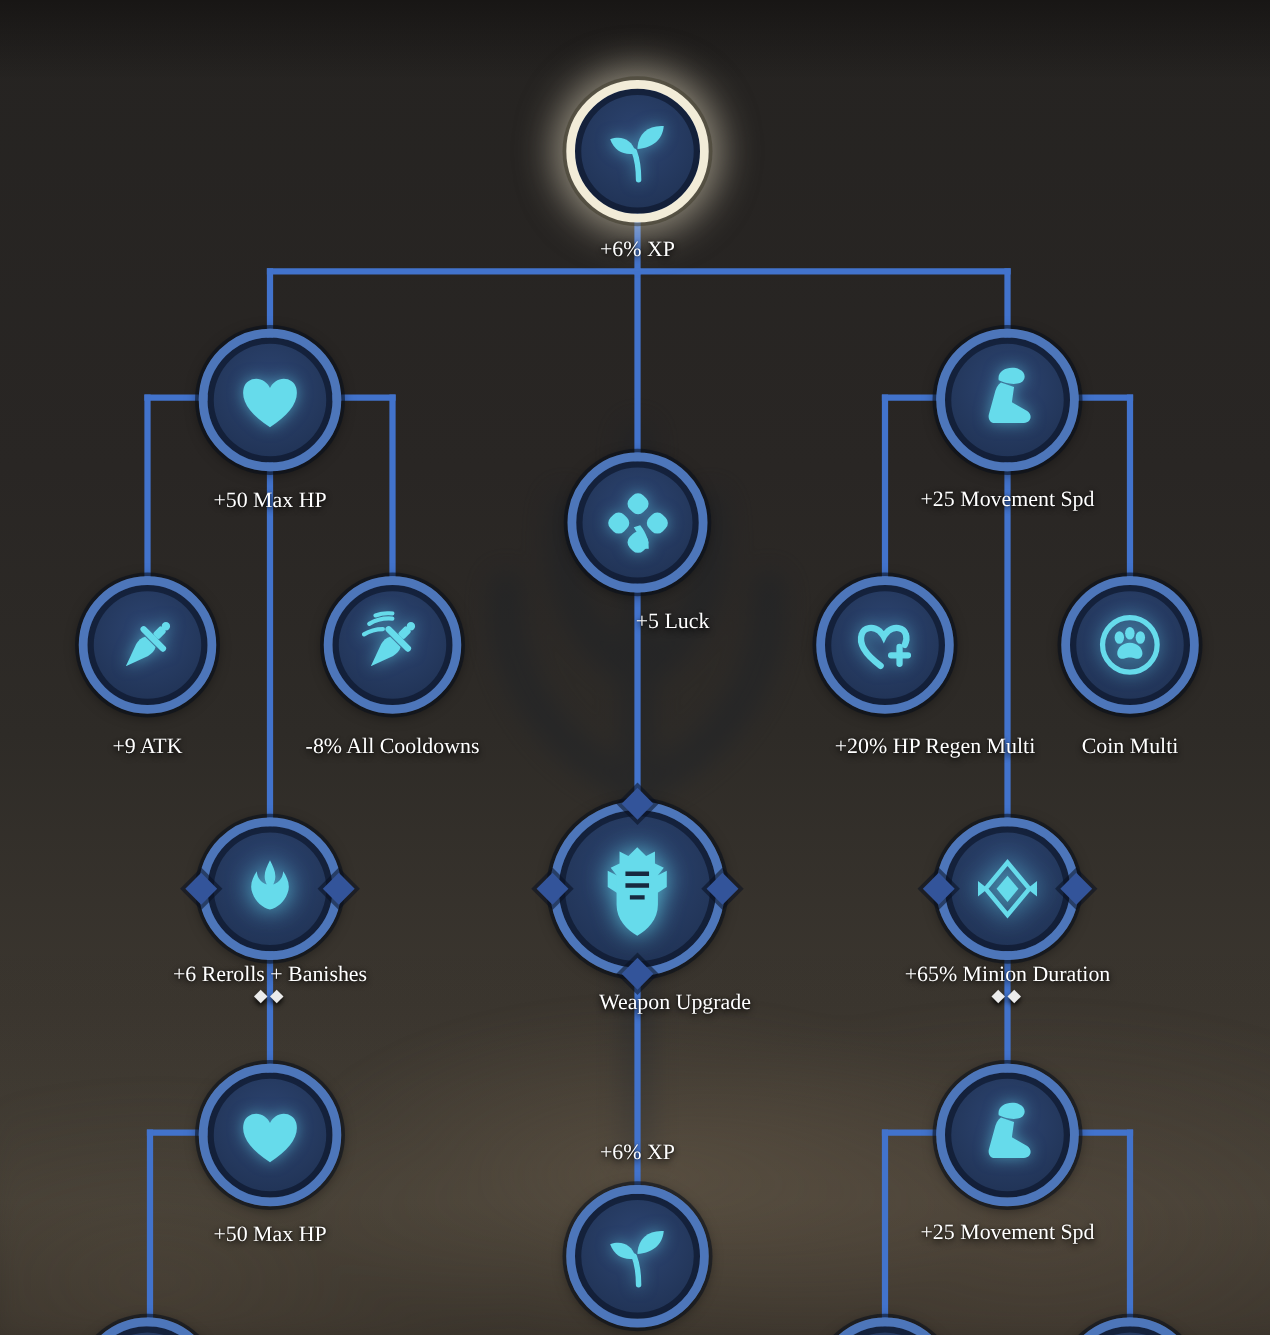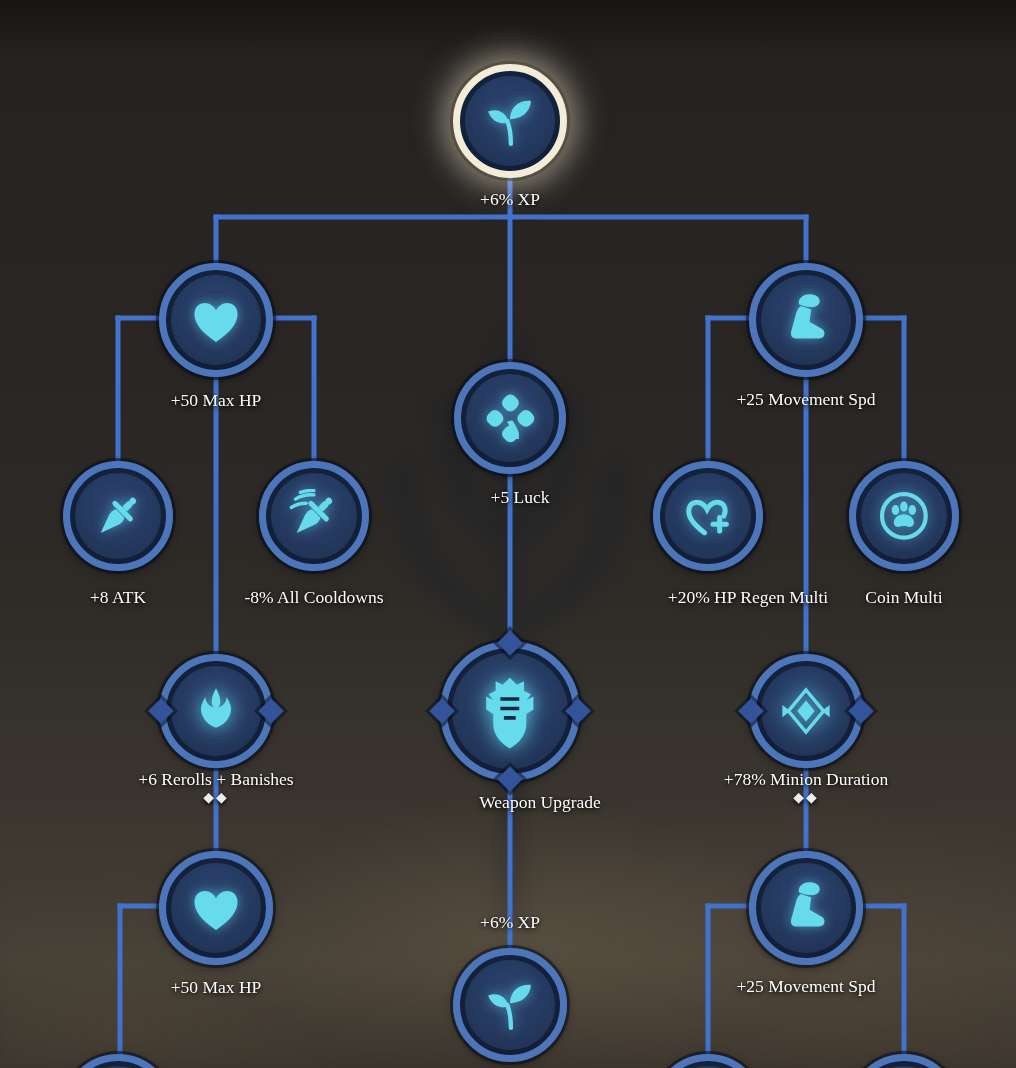--- a/index.html
+++ b/index.html
@@ -136,34 +136,34 @@
             <g fill="currentColor">
               <rect x="23" y="5" width="18" height="18" rx="7" transform="rotate(45 32 14)"></rect>
               <rect x="41" y="23" width="18" height="18" rx="7" transform="rotate(45 50 32)"></rect>
               <rect x="23" y="41" width="18" height="18" rx="7" transform="rotate(45 32 50)"></rect>
               <rect x="5" y="23" width="18" height="18" rx="7" transform="rotate(45 14 32)"></rect>
               <path d="M34 34c6 8 8 14 8 22h-6c-2-8-4-14-8-20z"></path>
             </g>
           </svg>
         </div>
       </div>
-      <div class="node-label" style="left: 520px; top: 497px;">+5 Luck</div>
+      <div class="node-label" style="left: 538px; top: 497px;">+5 Luck</div>
       <div class="node" style="left: 118px; top: 516px; width: 110px; height: 110px;">
         <div class="icon">
           <svg viewBox="0 0 64 64">
             <g fill="currentColor" transform="rotate(225 32 32)">
               <path d="M32 3l8 22c1 4 1 8-1 11H25c-2-3-2-7-1-11z"></path>
               <rect x="16" y="37" width="32" height="6" rx="3"></rect>
               <rect x="28" y="43" width="8" height="11" rx="2"></rect>
               <circle cx="32" cy="57" r="4"></circle>
             </g>
           </svg>
         </div>
       </div>
-      <div class="node-label" style="left: 118px; top: 597px;">+8 ATK</div>
+      <div class="node-label" style="left: 118px; top: 597px;">+9 ATK</div>
       <div class="node" style="left: 314px; top: 516px; width: 110px; height: 110px;">
         <div class="icon">
           <svg viewBox="0 0 64 64">
             <g fill="currentColor" transform="rotate(225 32 32)">
               <path d="M32 3l8 22c1 4 1 8-1 11H25c-2-3-2-7-1-11z"></path>
               <rect x="16" y="37" width="32" height="6" rx="3"></rect>
               <rect x="28" y="43" width="8" height="11" rx="2"></rect>
               <circle cx="32" cy="57" r="4"></circle>
             </g>
             <g fill="none" stroke="currentColor" stroke-width="4" stroke-linecap="round">
@@ -229,21 +229,21 @@
         <span class="orn orn-l"></span>
         <span class="orn orn-r"></span>
         <div class="icon">
           <svg viewBox="0 0 64 64">
             <path d="M32 8L52 32L32 56L12 32Z" fill="none" stroke="currentColor" stroke-width="4"></path>
             <path d="M32 20L42 32L32 44L22 32Z" fill="currentColor"></path>
             <path d="M5 25l9 7-9 7zM59 25l-9 7 9 7z" fill="currentColor"></path>
           </svg>
         </div>
       </div>
-      <div class="node-label" style="left: 806px; top: 779px;">+78% Minion Duration</div>
+      <div class="node-label" style="left: 806px; top: 779px;">+65% Minion Duration</div>
       <div class="pips" style="left: 806px; top: 797px;">◆◆</div>
       <div class="node" style="left: 216px; top: 908px; width: 114px; height: 114px;">
         <div class="icon">
           <svg viewBox="0 0 64 64">
             <path d="M32 57C14 45 5 33 8 21c2-8 12-11 19-6 3 2 4 4 5 6 1-2 2-4 5-6 7-5 17-2 19 6 3 12-6 24-24 36z" fill="currentColor"></path>
           </svg>
         </div>
       </div>
       <div class="node-label" style="left: 216px; top: 987px;">+50 Max HP</div>
       <div class="node" style="left: 510px; top: 1005px; width: 114px; height: 114px;">

